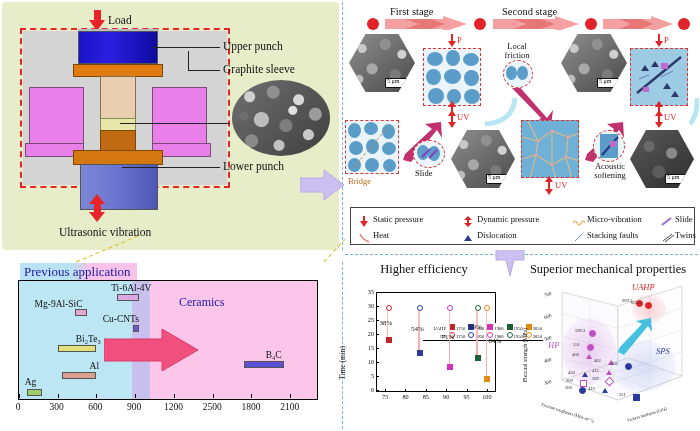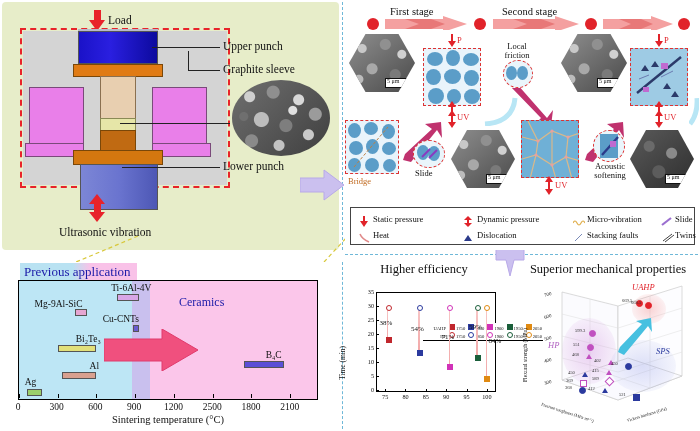--- a/index.html
+++ b/index.html
@@ -238,21 +238,20 @@
     <div id="xtlabels-layer">
         <div class="xt" style="left: 7px; top: 140px; width: 18px; text-align: center;">0</div>
         <div class="xt" style="left: 45.7391px; top: 140px; width: 18px; text-align: center;">300</div>
         <div class="xt" style="left: 84.4783px; top: 140px; width: 18px; text-align: center;">600</div>
         <div class="xt" style="left: 123.217px; top: 140px; width: 18px; text-align: center;">900</div>
         <div class="xt" style="left: 161.957px; top: 140px; width: 18px; text-align: center;">1200</div>
         <div class="xt" style="left: 200.696px; top: 140px; width: 18px; text-align: center;">2500</div>
         <div class="xt" style="left: 239.435px; top: 140px; width: 18px; text-align: center;">1800</div>
         <div class="xt" style="left: 278.174px; top: 140px; width: 18px; text-align: center;">2100</div>
       </div>
-    <div id="prev-xlabel" style="left:16px;top:152px;width:300px;text-align:center;">Sintering temperature (°C)</div>
   </div>
 
   <div class="panel" id="proc-panel">
 
     <div class="stagetitle" style="left:45px;top:4px;">First stage</div>
     <div class="stagetitle" style="left:157px;top:4px;">Second stage</div>
     <div class="stagetitle" style="left:268px;top:16px;">Third stage</div>
 
     <div class="reddot" style="left:22px;top:16px;"></div>
     <div class="reddot" style="left:129px;top:16px;"></div>

